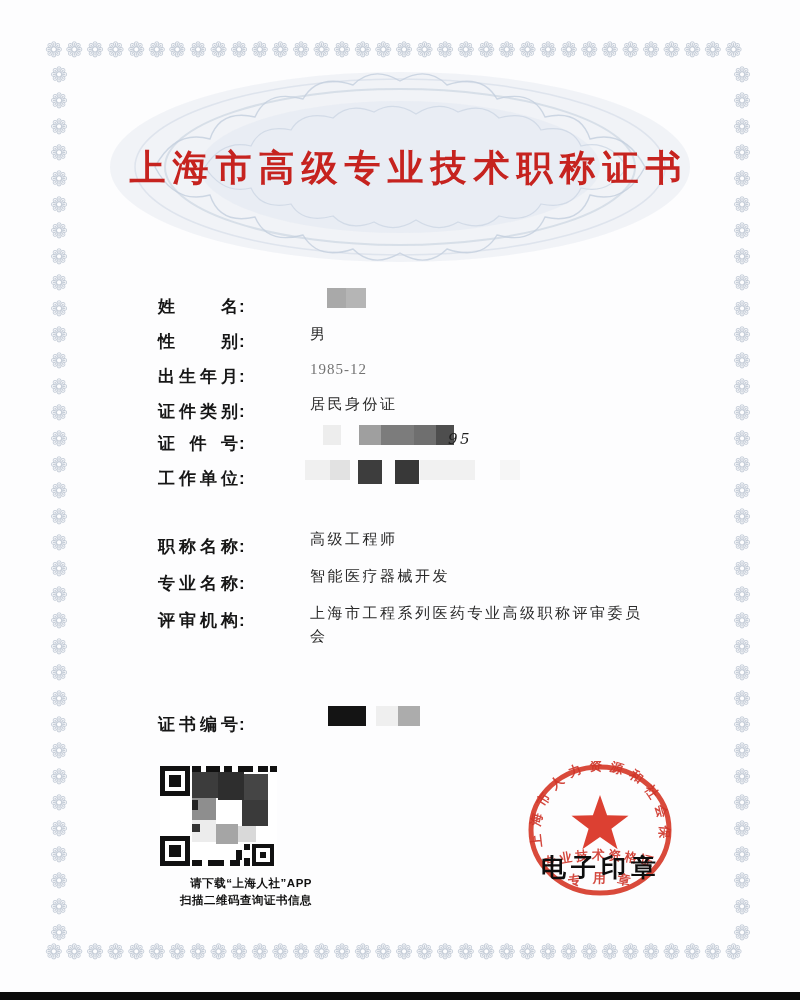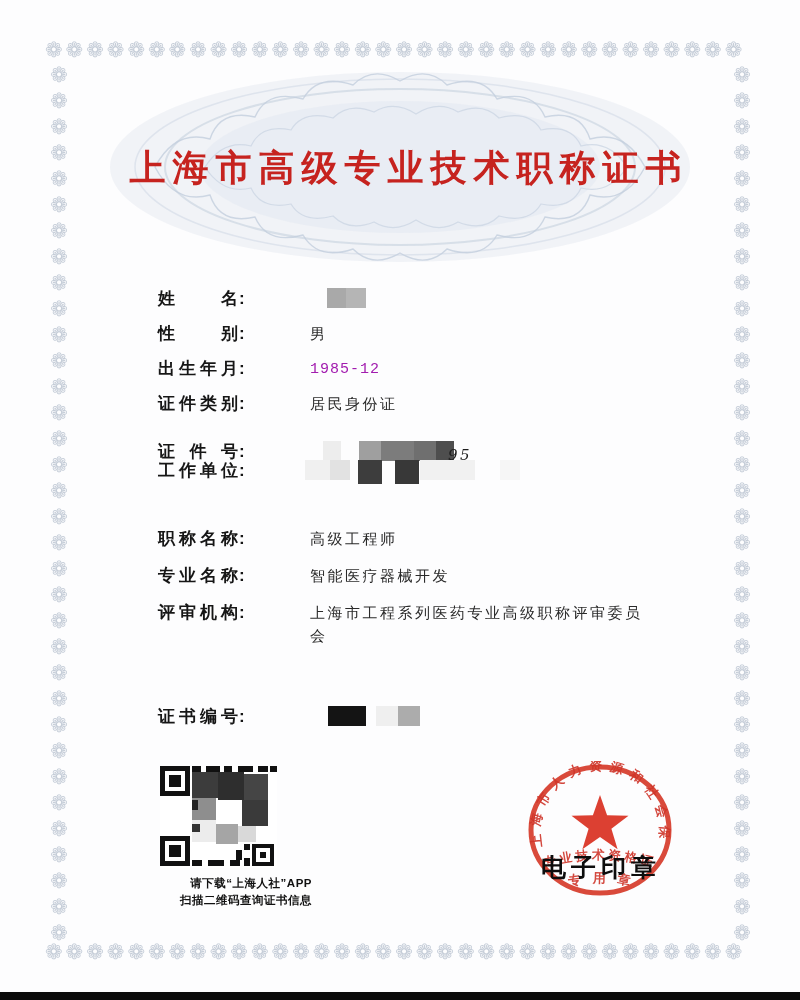--- a/index.html
+++ b/index.html
@@ -18,26 +18,26 @@
   
   .watermark{position:absolute;left:95px;top:55px;width:610px;height:225px;pointer-events:none;}
 
   
   .title{position:absolute;left:0;top:144px;width:800px;text-align:center;
          font-size:36px;font-weight:bold;letter-spacing:7px;color:#c6231f;padding-left:9px;}
 
   
   .row{position:absolute;left:158px;width:540px;height:26px;}
   .flabel{position:absolute;left:0;top:0;font-weight:bold;font-size:17px;color:#161616;white-space:nowrap;}
-  .lchars{display:inline-block;width:80px;text-align:justify;text-align-last:justify;}
+  .lchars{display:inline-block;width:80px;text-align:justify;text-align-last:justify;margin-top:8px;}
   .row.wide .lchars{width:106px;}
   .lcolon{font-weight:bold;margin-left:1px;}
   .fvalue{position:absolute;left:152px;top:1px;width:352px;
           font-family:"DejaVu Serif",serif;font-size:15px;letter-spacing:2.5px;color:#2a2a2a;line-height:1.55;}
-  .fvalue.num{font-family:Liberation Mono, monospace;letter-spacing:1px;font-size:15px;color:#a21caf;}
+  .fvalue.num{font-family:Liberation Serif, serif;letter-spacing:1px;font-size:15px;color:#737373;}
   .mos{position:absolute;top:0;height:20px;}
 
   
   .qr{position:absolute;left:160px;top:766px;}
   .qr-caption{position:absolute;left:132px;top:875px;width:180px;text-align:right;
               font-size:11.5px;font-weight:bold;color:#111;line-height:1.45;letter-spacing:0.5px;}
 
   
   .seal{position:absolute;left:523px;top:761px;}
   .seal-overlay{position:absolute;left:541px;top:851px;font-size:25px;font-weight:bold;
@@ -83,21 +83,21 @@
   <div class="row" style="top:357px">
     <span class="flabel"><span class="lchars">出生年月</span><span class="lcolon">:</span></span>
     <span class="fvalue num">1985-12</span>
   </div>
 
   <div class="row" style="top:392px">
     <span class="flabel"><span class="lchars">证件类别</span><span class="lcolon">:</span></span>
     <span class="fvalue">居民身份证</span>
   </div>
 
-  <div class="row" style="top:440px">
+  <div class="row" style="top:424px">
     <span class="flabel"><span class="lchars">证件号</span><span class="lcolon">:</span></span>
     <span class="fvalue">
       <span class="mos" style="left:13px;width:18px;background:#ededed"></span>
       <span class="mos" style="left:49px;width:22px;background:#9f9f9f"></span>
       <span class="mos" style="left:71px;width:33px;background:#7c7c7c"></span>
       <span class="mos" style="left:104px;width:22px;background:#6f6f6f"></span>
       <span class="mos" style="left:126px;width:18px;background:#4e4e4e"></span>
       <span class="num" style="position:absolute;left:138px;top:3px;font-size:15px;color:#1d1d1d;font-style:italic;">95</span>
     </span>
   </div>

